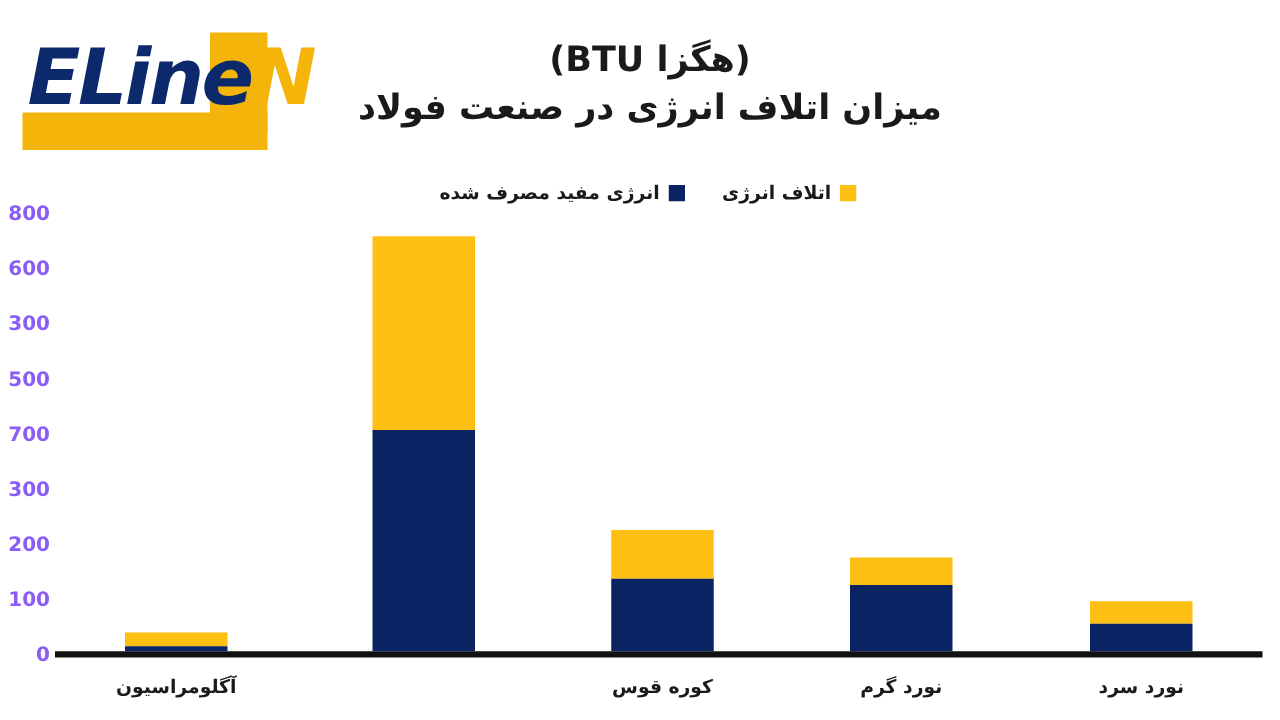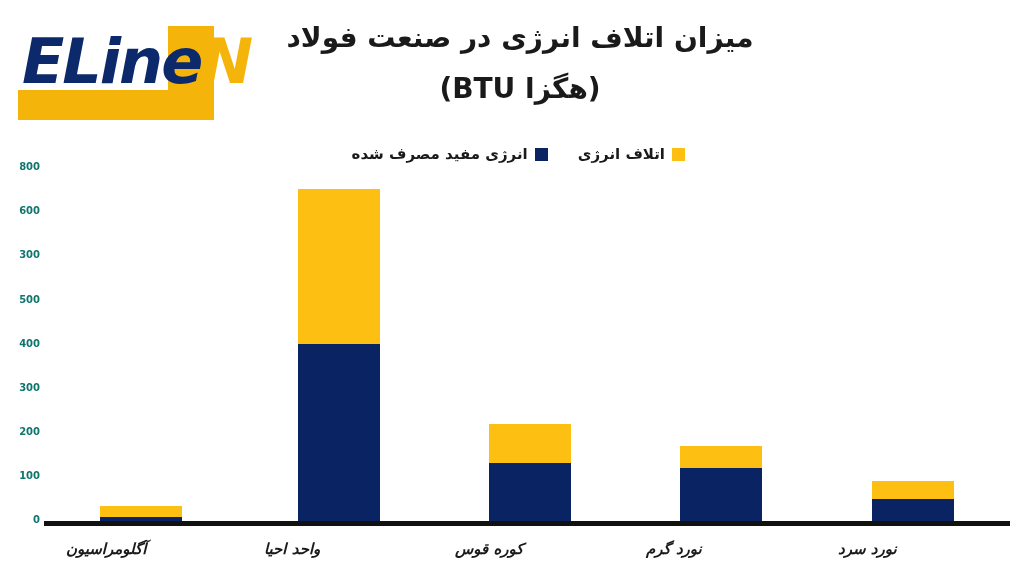--- a/index.html
+++ b/index.html
@@ -124,23 +124,23 @@
     top: 0;
     width: 1024px;
     height: 576px;
   }
   .ytick {
     position: absolute;
     right: auto;
     left: 6px;
     width: 34px;
     text-align: right;
-    font-size: 10px;
-    font-weight: 700;
-    color: #0f766e;
+    font-size: 16px;
+    font-weight: 700;
+    color: #8b5cf6;
     direction: ltr;
   }
   #axis-line {
     position: absolute;
     left: 44px;
     top: 521px;
     width: 966px;
     height: 5px;
     background: #111111;
   }
@@ -162,61 +162,60 @@
   .seg-loss {
     background: #FCBF12;
   }
   .seg-useful {
     background: #0A2463;
   }
   .xlabel {
     position: absolute;
     top: 540px;
     width: 150px;
-    text-align: left;
+    text-align: center;
     font-size: 15px;
     font-weight: 700;
     color: #1a1a1a;
     direction: rtl;
     white-space: nowrap;
-    font-style: italic;
   }
 </style>
 </head>
 <body>
 
 <div id="logo">
   <div id="logo-band"></div>
   <div id="logo-n-stem"></div>
   <div id="logo-text"><span>ELine</span><span class="n-letter">N</span></div>
 </div>
 
 <div id="title-block">
+  <div id="chart-subtitle">(هگزا BTU)</div>
   <div id="chart-title">میزان اتلاف انرژی در صنعت فولاد</div>
-  <div id="chart-subtitle">(هگزا BTU)</div>
 </div>
 
 <div id="legend">
   <div class="legend-item">
     <span class="legend-swatch" style="background:#FCBF12"></span>
     <span class="legend-label">اتلاف انرژی</span>
   </div>
   <div class="legend-item">
     <span class="legend-swatch" style="background:#0A2463"></span>
     <span class="legend-label">انرژی مفید مصرف شده</span>
   </div>
 </div>
 
 <div id="plot">
 
   <div class="ytick" style="top:161px">800</div>
   <div class="ytick" style="top:205px">600</div>
   <div class="ytick" style="top:249px">300</div>
   <div class="ytick" style="top:294px">500</div>
-  <div class="ytick" style="top:338px">400</div>
+  <div class="ytick" style="top:338px">700</div>
   <div class="ytick" style="top:382px">300</div>
   <div class="ytick" style="top:426px">200</div>
   <div class="ytick" style="top:470px">100</div>
   <div class="ytick" style="top:514px">0</div>
 
   <div id="axis-line"></div>
 
   <div class="bar-group" style="left:100px">
     <div class="bar-stack">
       <div class="seg seg-loss" title="آگلومراسیون — اتلاف انرژی: 27" style="height: 11.9475px; background: rgb(252, 191, 18);"></div>
@@ -224,21 +223,20 @@
     </div>
   </div>
   <div class="xlabel" style="left:66px">آگلومراسیون</div>
 
   <div class="bar-group" style="left:298px">
     <div class="bar-stack">
       <div class="seg seg-loss" title="واحد احیا — اتلاف انرژی: 350" style="height: 154.875px; background: rgb(252, 191, 18);"></div>
       <div class="seg seg-useful" title="واحد احیا — انرژی مفید مصرف شده: 400" style="height: 177px; background: rgb(10, 36, 99);"></div>
     </div>
   </div>
-  <div class="xlabel" style="left:264px">واحد احیا</div>
 
   <div class="bar-group" style="left:489px">
     <div class="bar-stack">
       <div class="seg seg-loss" title="کوره قوس — اتلاف انرژی: 90" style="height: 39.825px; background: rgb(252, 191, 18);"></div>
       <div class="seg seg-useful" title="کوره قوس — انرژی مفید مصرف شده: 130" style="height: 57.525px; background: rgb(10, 36, 99);"></div>
     </div>
   </div>
   <div class="xlabel" style="left:455px">کوره قوس</div>
 
   <div class="bar-group" style="left:680px">

